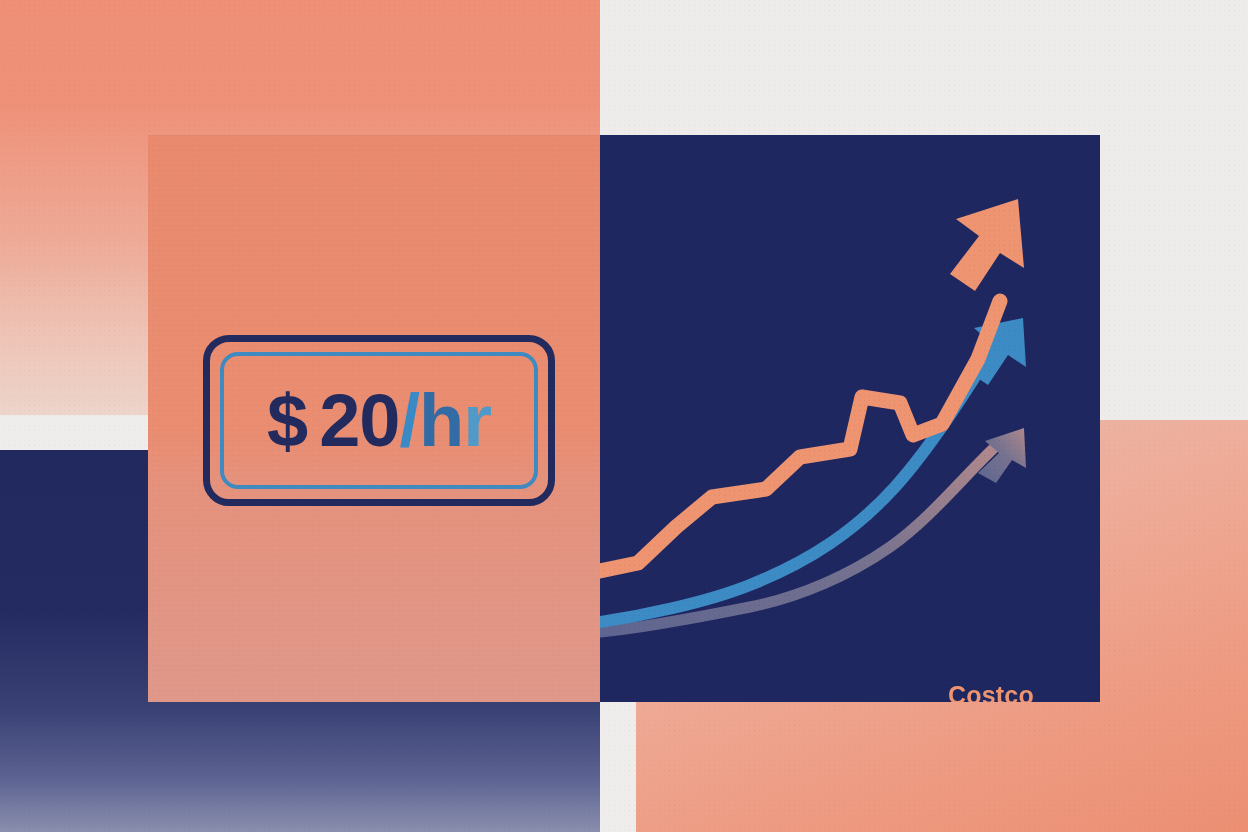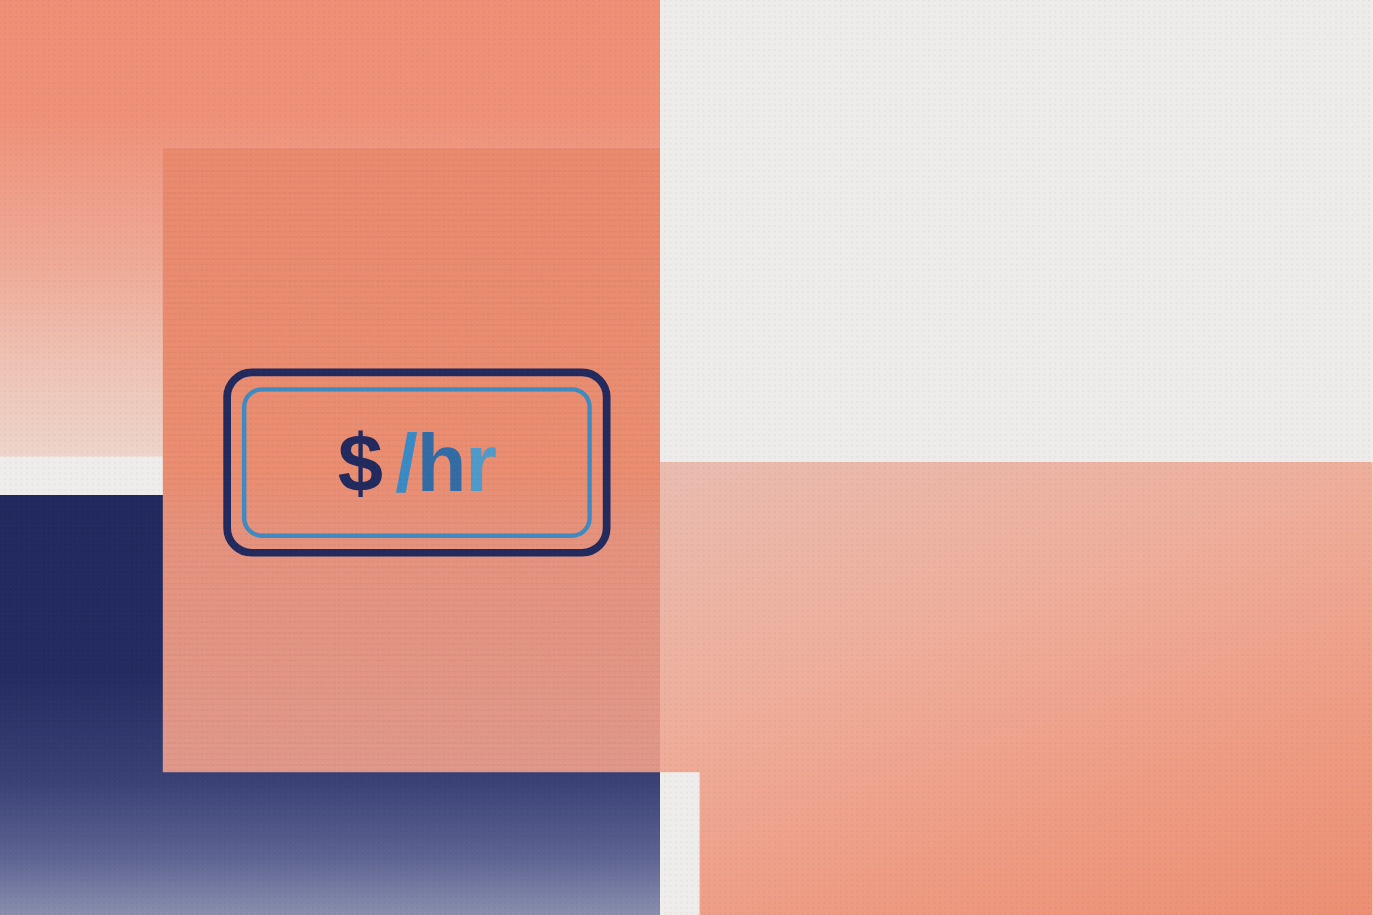--- a/index.html
+++ b/index.html
@@ -162,21 +162,51 @@
   </div>
 
   <div class="panel-left">
     <div class="grain"></div>
   </div>
 
   <div class="badge">
     <div class="badge-inner"></div>
     <div class="badge-text">
       <span class="amt-currency">$</span>
+      <span class="amt-value">20</span>
       <span class="amt-slash">/</span>
       <span class="amt-h">h</span>
       <span class="amt-r">r</span>
     </div>
   </div>
 
+  <div class="panel-chart">
+
+    <svg viewBox="0 0 500 567" preserveAspectRatio="none">
+      <defs>
+        <linearGradient id="purpleGrad" x1="0" y1="1" x2="1" y2="0">
+          <stop offset="0%" stop-color="#5e6590"></stop>
+          <stop offset="55%" stop-color="#77738f"></stop>
+          <stop offset="100%" stop-color="#b2898c"></stop>
+        </linearGradient>
+      </defs>
+
+      <path d="M 0,497 C 40,493 100,482 150,472 C 200,462 250,440 290,412
+               C 330,384 365,340 395,312" fill="none" stroke="url(#purpleGrad)" stroke-width="11" stroke-linecap="round" stroke-linejoin="round"></path>
+      <polygon points="424,293 385,306 399,318 378,338 396,348 412,325 426,333" fill="url(#purpleGrad)"></polygon>
+
+      <path d="M 0,487 C 40,481 105,468 150,450 C 210,426 255,396 295,352
+               C 330,313 365,258 392,215" fill="none" stroke="#3d8bc4" stroke-width="12" stroke-linecap="round" stroke-linejoin="round"></path>
+      <polygon points="423,183 374,193 392,209 366,235 388,250 408,220 426,232" fill="#3d8bc4"></polygon>
+
+      <path d="M 0,436 L 38,428 L 76,392 L 112,362 L 166,354 L 200,322
+               L 250,314 L 262,262 L 300,268 L 313,300 L 342,289
+               L 378,224 L 400,166" fill="none" stroke="#ee9470" stroke-width="15" stroke-linecap="round" stroke-linejoin="round"></path>
+      <polygon points="418,64 356,84 379,101 350,139 375,156 400,118 424,133" fill="#ee9470"></polygon>
+    </svg>
+
+    <div class="chart-label label-costco">Costco</div>
+
+    <div class="grain"></div>
+  </div>
 
   <div class="grain"></div>
 </div>
 
 </body></html>

